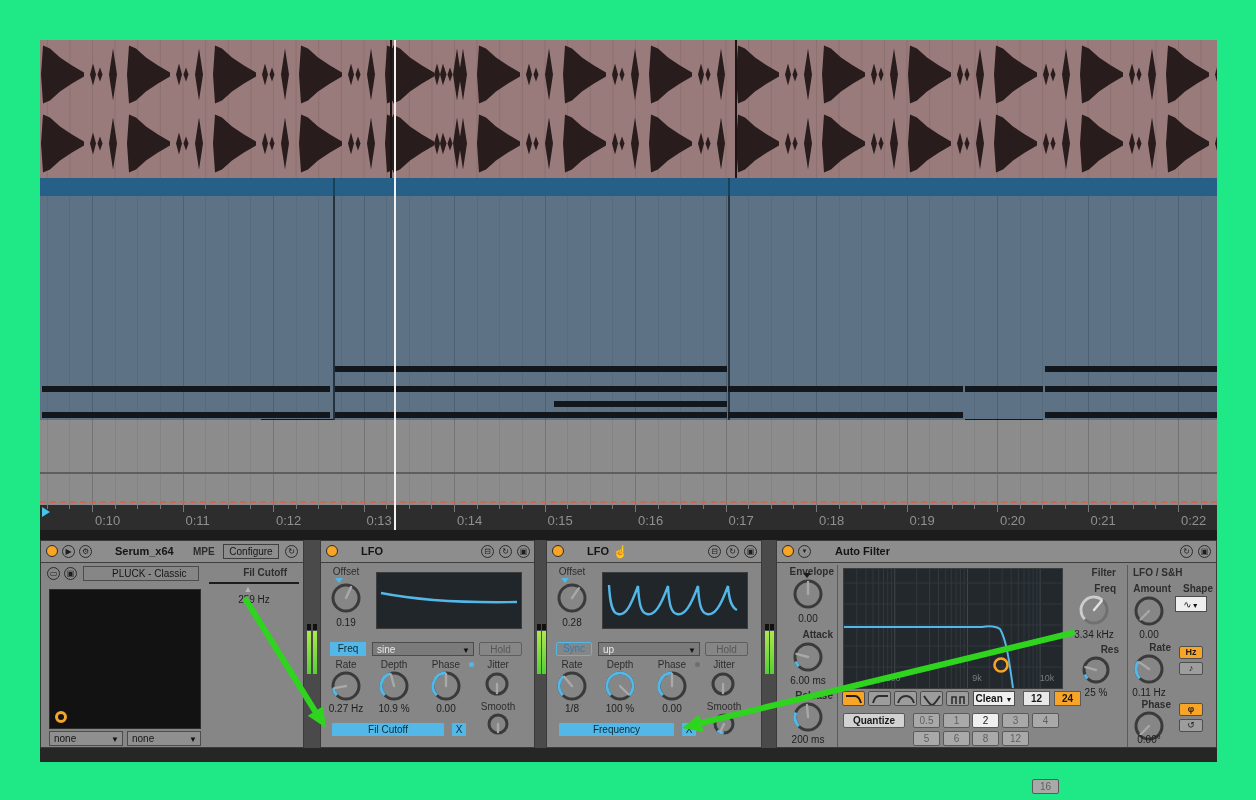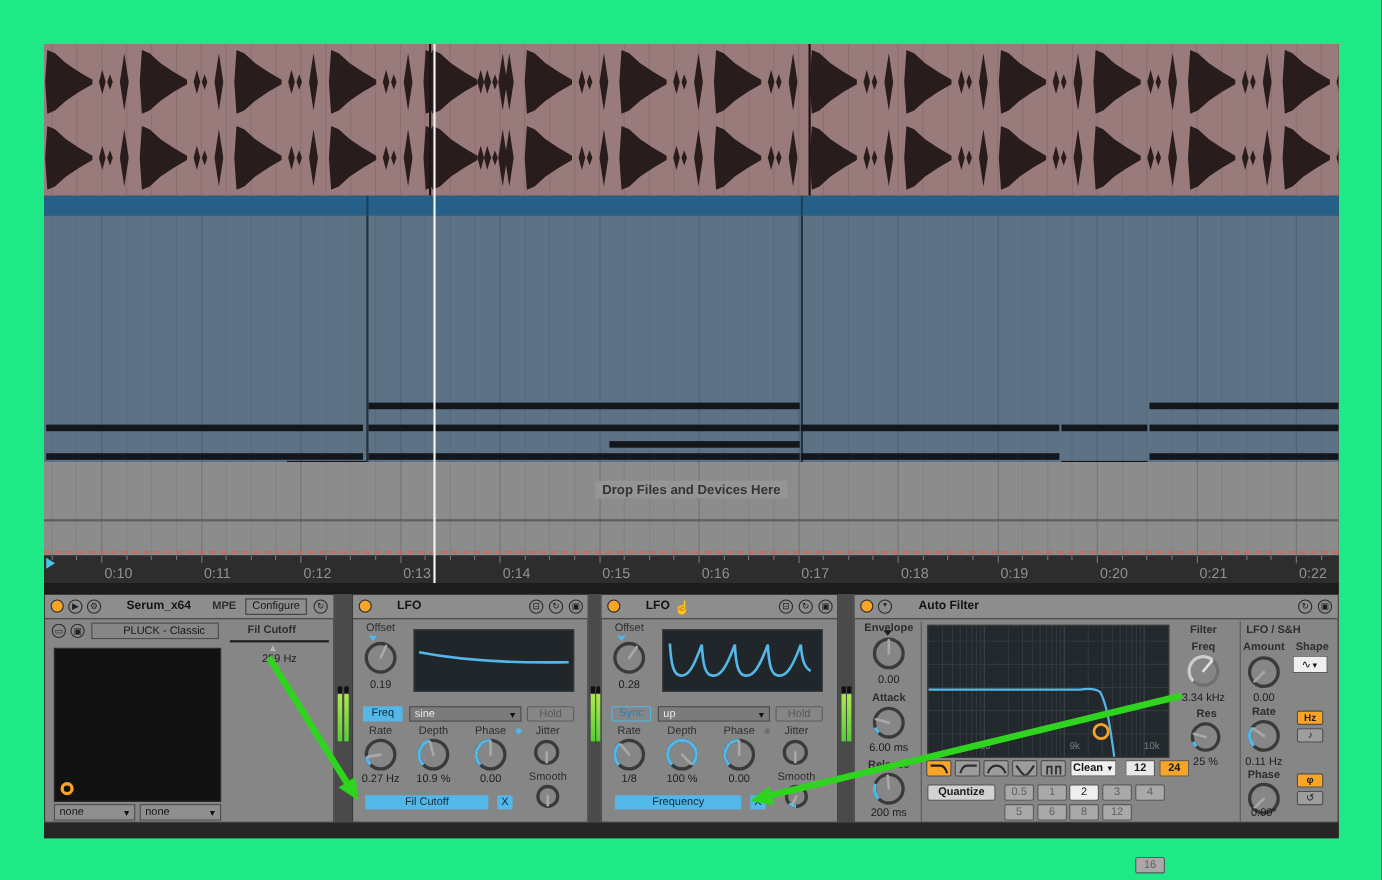--- a/index.html
+++ b/index.html
@@ -31,21 +31,21 @@
   .hdiv{position:absolute;left:0;right:0;height:2px;background:#5e5e5e;}
 
   
   .device{position:absolute;top:0;height:208px;background:#868686;border:1px solid #3a3a3a;box-sizing:border-box;}
   .titlebar{position:absolute;left:0;right:0;top:0;height:21px;border-bottom:1px solid #3f3f3f;background:#8d8d8d;}
   .led{position:absolute;top:4px;width:12px;height:12px;border-radius:50%;background:#f7a427;border:1px solid #2b2b2b;box-sizing:border-box;}
   .circ{position:absolute;top:4px;width:13px;height:13px;border-radius:50%;border:1px solid #2b2b2b;box-sizing:border-box;font-size:8px;line-height:11px;text-align:center;color:#1d1d1d;}
   .dtitle{position:absolute;top:4px;font-size:11px;font-weight:bold;color:#141414;margin-left:16px;}
   .lbl{position:absolute;font-size:10px;color:#2d2d2d;text-align:center;}
   .val{position:absolute;font-size:10px;color:#1d1d1d;text-align:center;}
-  .bold{font-weight:bold;}
+  .bold{font-weight:bold;text-align:right;}
   .bluebtn{position:absolute;background:#53b7e8;color:#0e2b3b;font-size:10px;text-align:center;border-radius:1px;}
   .syncbtn{position:absolute;background:transparent;border:1px solid #53b7e8;color:#2b7fb5;font-size:10px;text-align:center;box-sizing:border-box;border-radius:2px;}
   .drop1{position:absolute;background:#7b7b7b;border:1px solid #4c4c4c;box-sizing:border-box;font-size:10px;color:#e8e8e8;padding-left:4px;}
   .drop1 .arr,.drop2 .arr{position:absolute;right:3px;top:1px;font-size:8px;color:#111;}
   .drop2{position:absolute;background:#8f8f8f;border:1px solid #4c4c4c;box-sizing:border-box;font-size:10px;color:#161616;padding-left:4px;}
   .holdbtn{position:absolute;border:1px solid #5e5e5e;color:#575757;font-size:10px;text-align:center;box-sizing:border-box;border-radius:2px;}
   .scope{position:absolute;background:#20262a;border:1px solid #3c3c3c;box-sizing:border-box;}
   .knob{position:absolute;}
   .trimark{position:absolute;width:0;height:0;border-left:4px solid transparent;border-right:4px solid transparent;}
   .vsep{position:absolute;width:1px;background:#5a5a5a;}
@@ -385,21 +385,20 @@
         <div class="gridline" style="left:1002.3px;background:#838383;"></div>
         <div class="gridline" style="left:1024.9px;background:#838383;"></div>
         <div class="gridline" style="left:1047.5px;background:#747474;"></div>
         <div class="gridline" style="left:1070.1px;background:#838383;"></div>
         <div class="gridline" style="left:1092.8px;background:#838383;"></div>
         <div class="gridline" style="left:1115.4px;background:#838383;"></div>
         <div class="gridline" style="left:1138.0px;background:#747474;"></div>
         <div class="gridline" style="left:1160.6px;background:#838383;"></div>
       </div>
     <div class="hdiv" style="top:52px;"></div>
-    <div id="dropText"><span>Drop Files and Devices Here</span></div>
     <div class="dashed" style="top:81px;"></div>
   </div>
 
   <div class="abs" id="ruler">
     <div id="startMarker"></div>
     <div id="rulerTicks">
         <div class="rtick" style="left:6.8px;height:4px;"></div>
         <div class="rtick" style="left:29.4px;height:4px;"></div>
         <div class="rtick" style="left:52.0px;height:7px;"></div>
         <div class="rtick" style="left:74.6px;height:4px;"></div>

